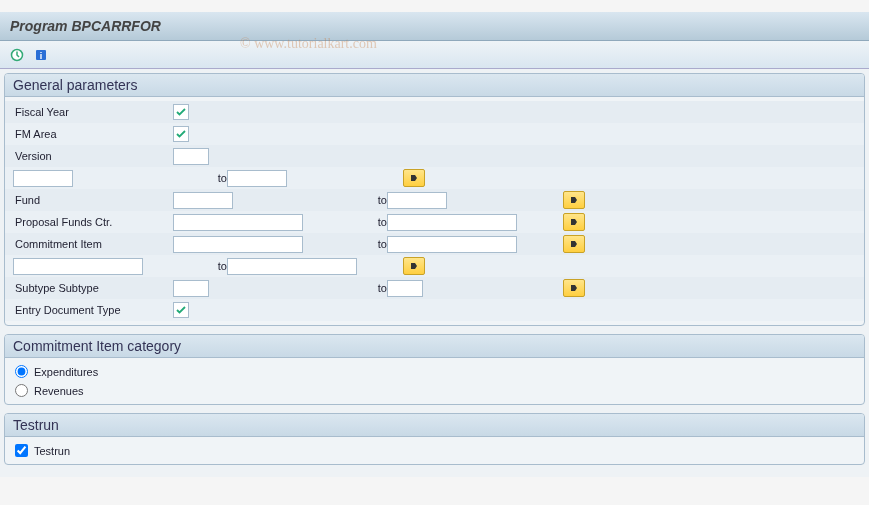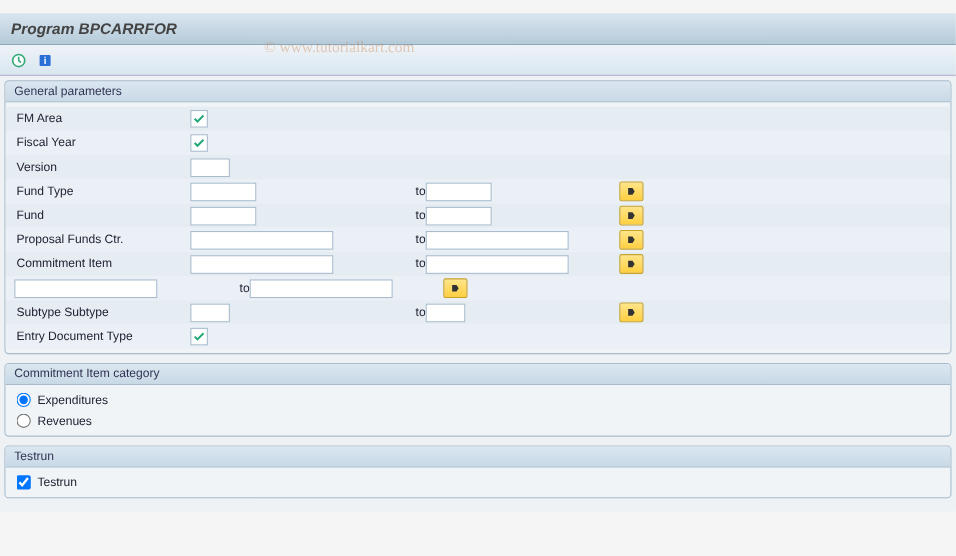--- a/index.html
+++ b/index.html
@@ -47,21 +47,21 @@
     .group {
       border: 1px solid #a8bccd;
       border-radius: 4px;
       margin-bottom: 8px;
       background: #f0f4f7;
       overflow: hidden;
     }
     .group-header {
       background: linear-gradient(to bottom, #dbe7f0, #c8d9e6);
       padding: 3px 8px;
-      font-size: 11px;
+      font-size: 14px;
       color: #335;
       border-bottom: 1px solid #a8bccd;
     }
     .group-body {
       padding: 4px 0;
     }
     .row {
       display: flex;
       align-items: center;
       height: 22px;
@@ -153,48 +153,47 @@
 
 <div class="watermark">© www.tutorialkart.com</div>
 
 <div class="content">
 
   <div class="group">
     <div class="group-header">General parameters</div>
     <div class="group-body">
 
       <div class="row">
+        <div class="label">Fiscal Year</div>
+        <div class="field-col1">
+          <span class="req-mark">
+              <svg viewBox="0 0 10 10">
+                <path d="M1 5l2.5 2.5L9 2" stroke="#2a7" stroke-width="1.8" fill="none"></path>
+              </svg>
+            </span>
+        </div>
+      </div>
+
+      <div class="row">
         <div class="label">FM Area</div>
         <div class="field-col1">
           <span class="req-mark">
               <svg viewBox="0 0 10 10">
                 <path d="M1 5l2.5 2.5L9 2" stroke="#2a7" stroke-width="1.8" fill="none"></path>
               </svg>
             </span>
         </div>
       </div>
 
       <div class="row">
-        <div class="label">Fiscal Year</div>
-        <div class="field-col1">
-          <span class="req-mark">
-              <svg viewBox="0 0 10 10">
-                <path d="M1 5l2.5 2.5L9 2" stroke="#2a7" stroke-width="1.8" fill="none"></path>
-              </svg>
-            </span>
-        </div>
-      </div>
-
-      <div class="row">
         <div class="label">Version</div>
         <div class="field-col1"><input type="text" class="w-short" value="" style=""></div>
       </div>
 
       <div class="row">
-        <div class="label">Fund Type</div>
         <div class="field-col1"><input type="text" class="w-med" value="" style=""></div>
         <div class="to-label">to</div>
         <div class="field-col2"><input type="text" class="w-med" value="" style=""></div>
         <div class="btn-col">
             <div class="multi-btn">
               <svg width="10" height="10" viewBox="0 0 10 10">
                 <path d="M2 2h4l2 3-2 3H2z" fill="#333"></path>
               </svg>
             </div>
           </div>

